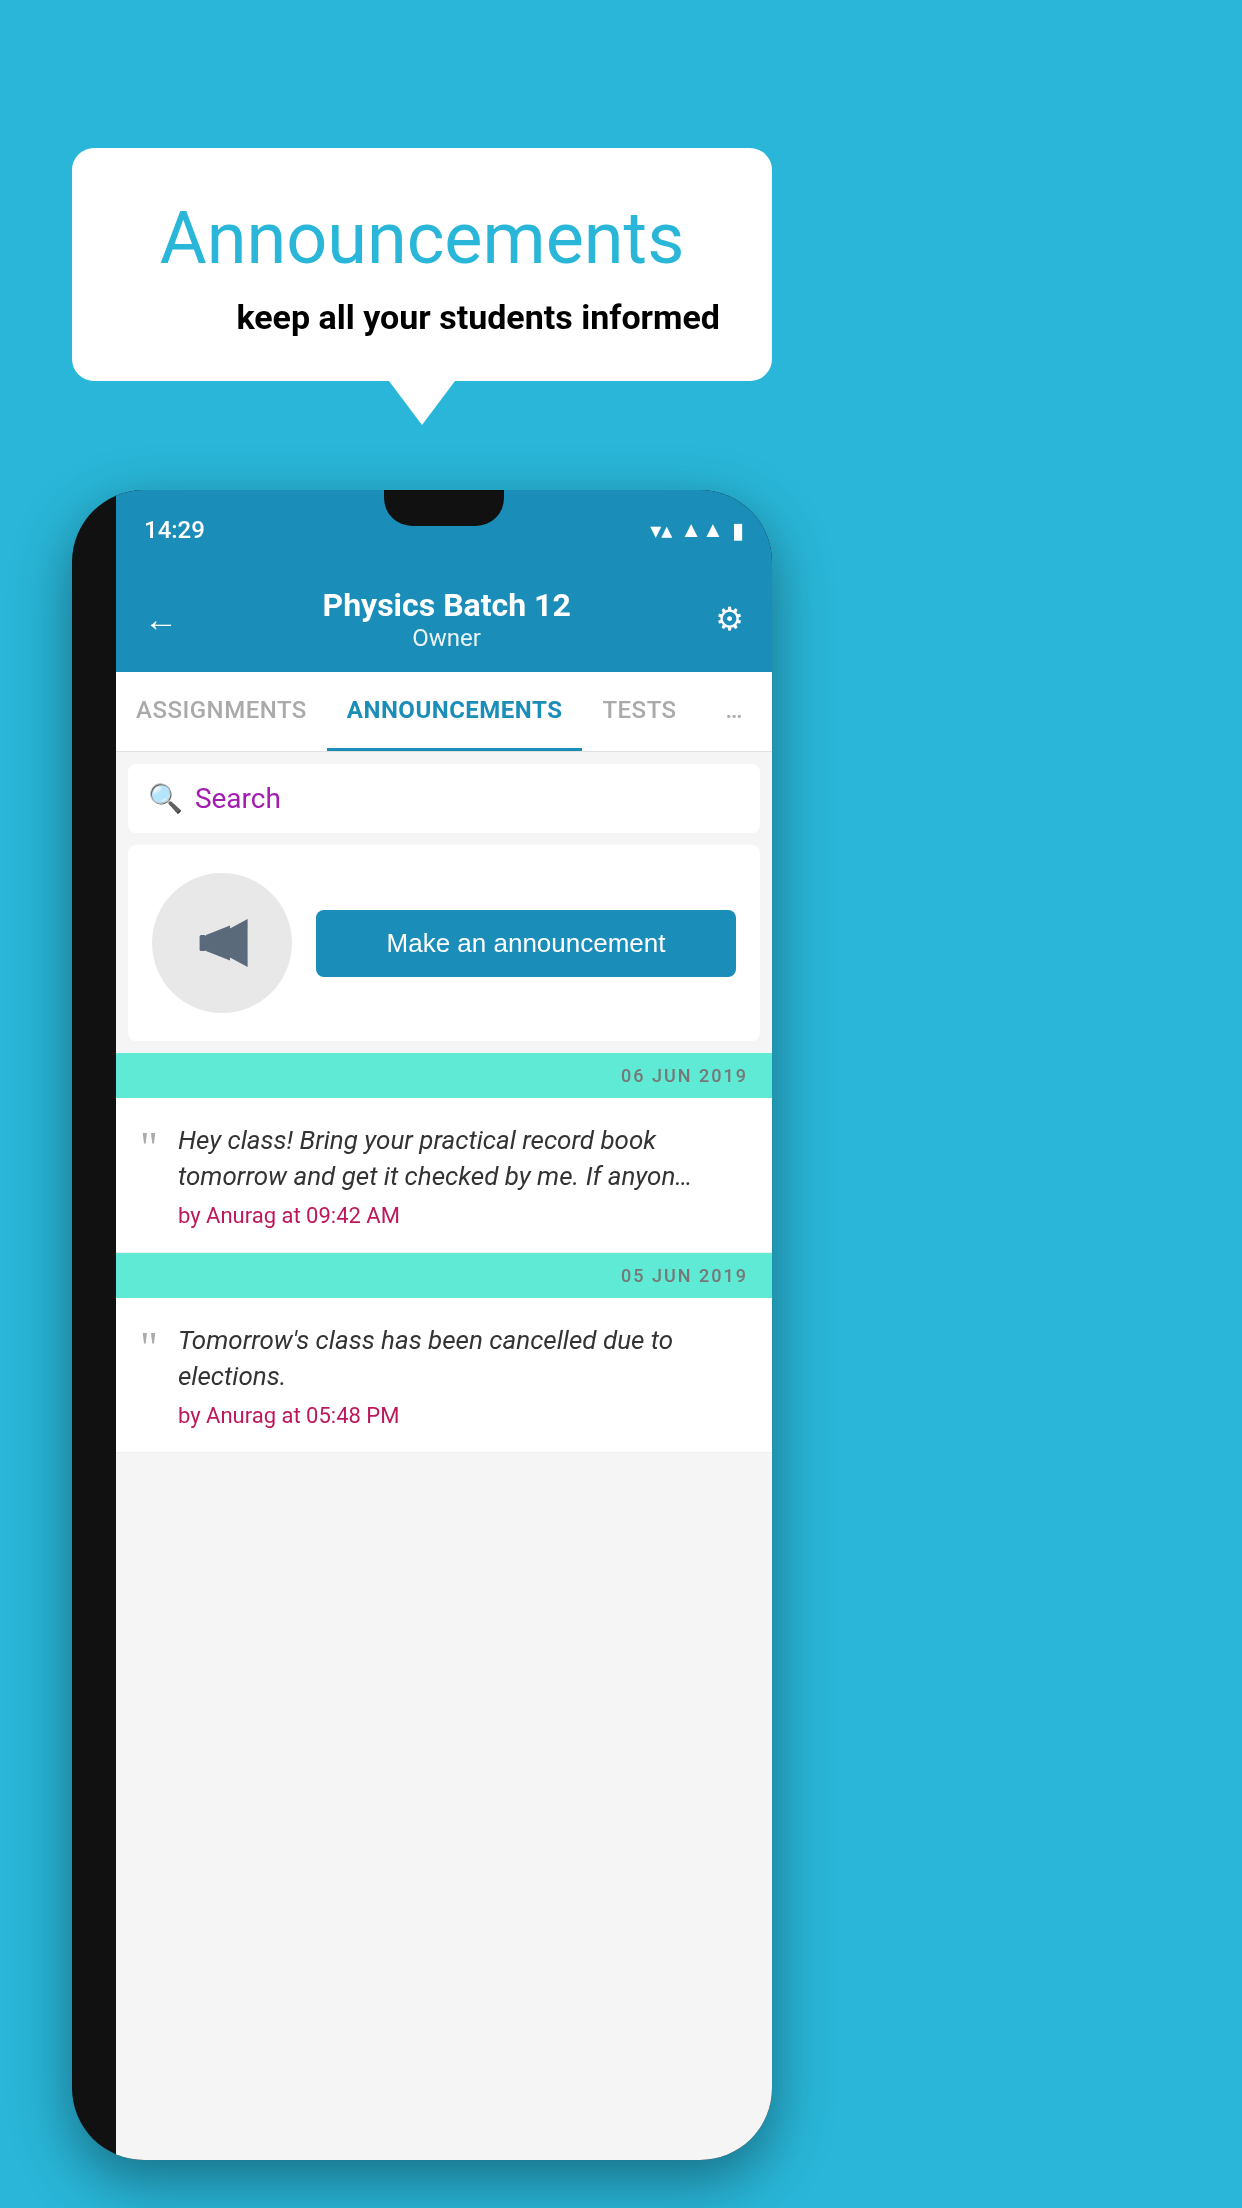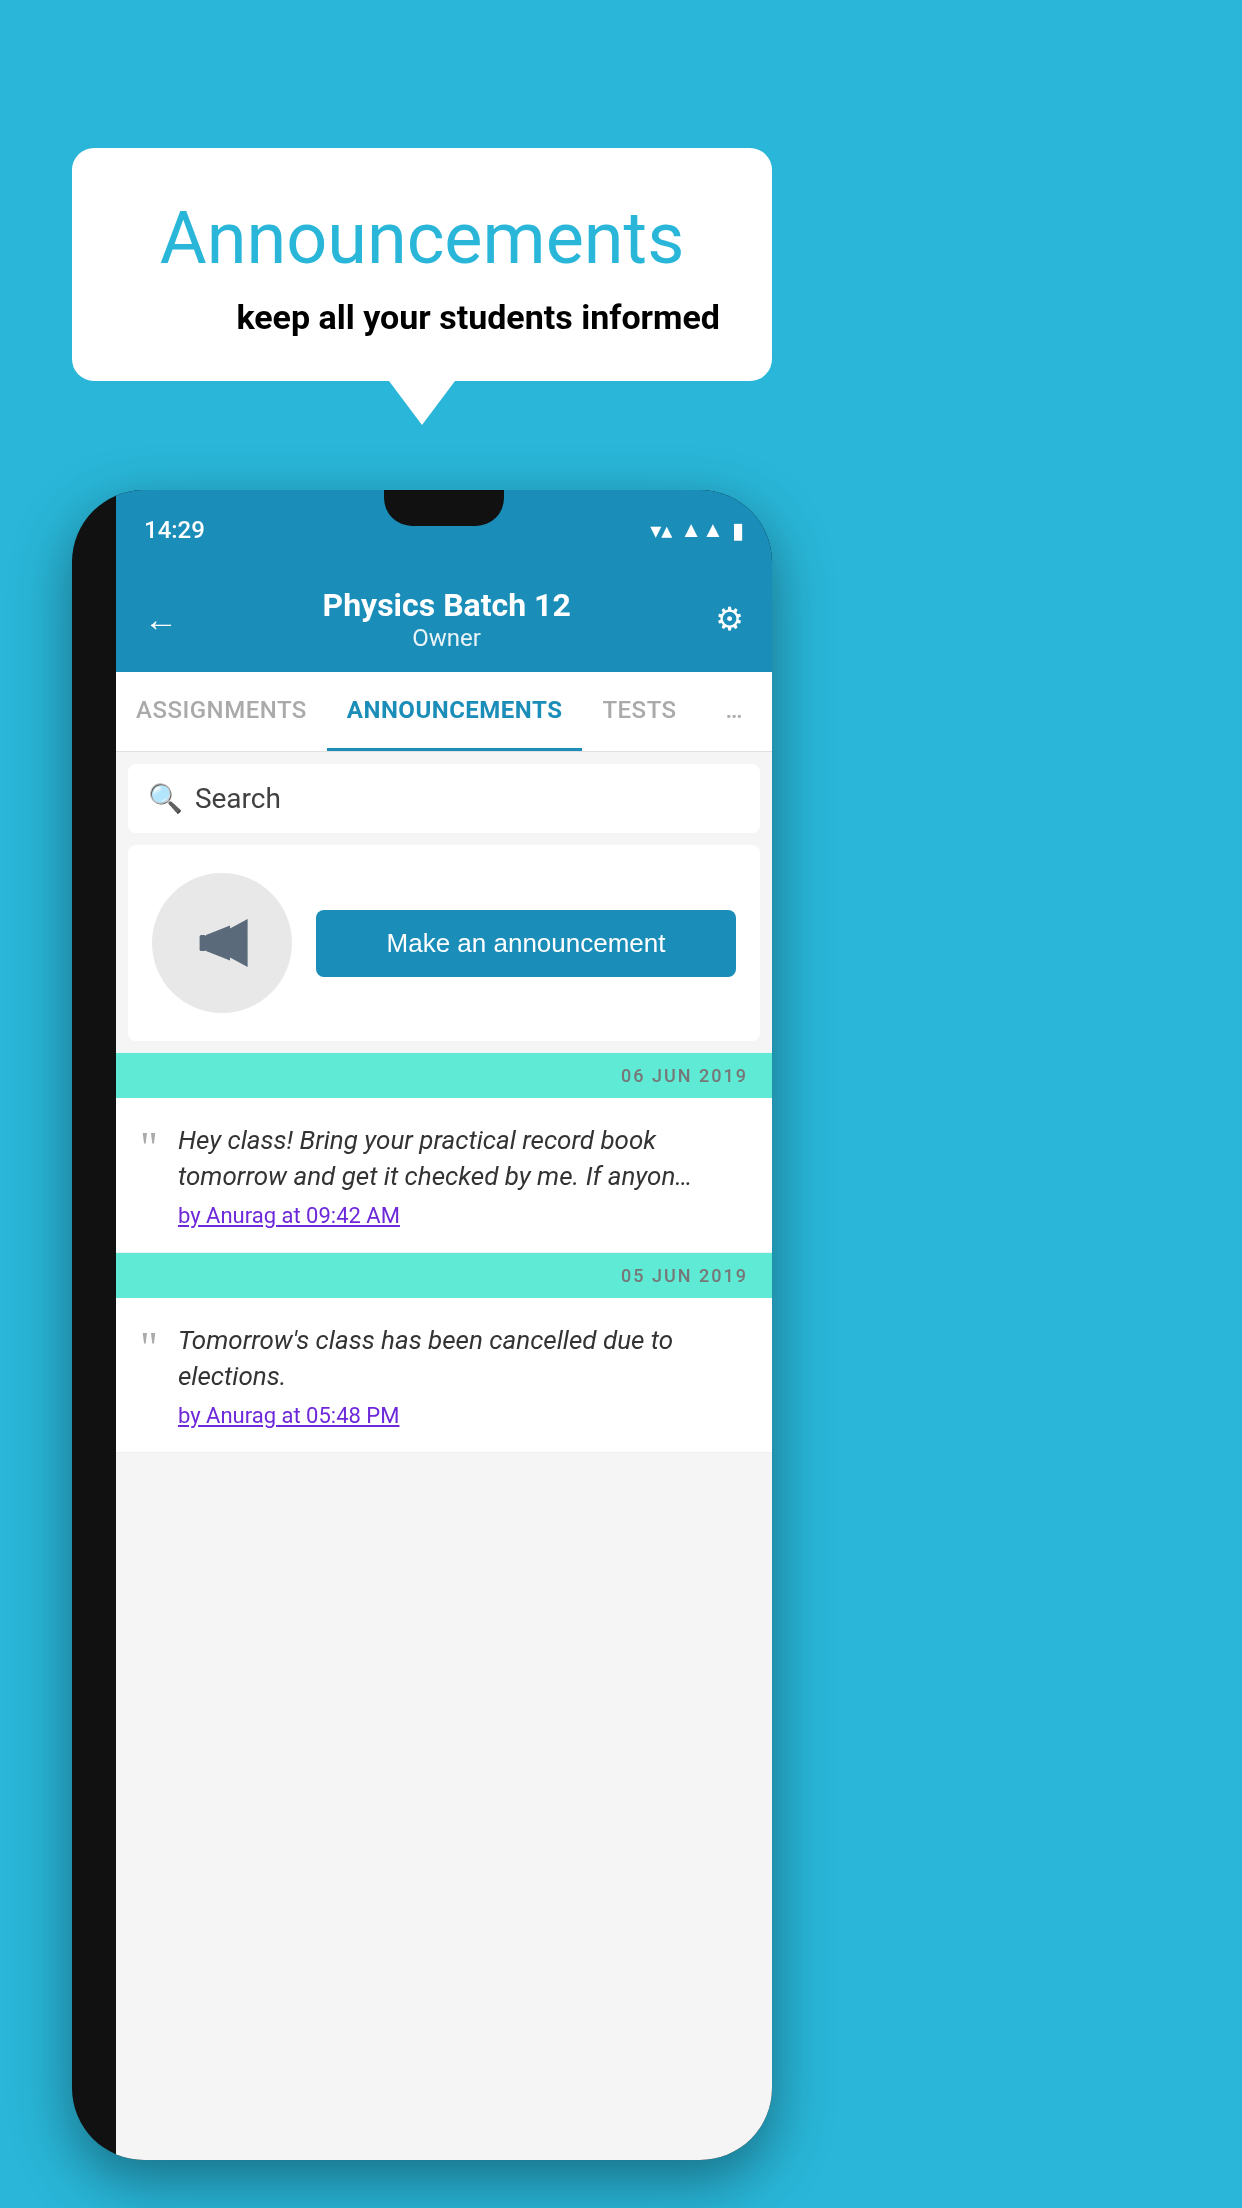--- a/index.html
+++ b/index.html
@@ -176,21 +176,21 @@
       align-items: center;
       gap: 12px;
     }
 
     .search-icon-span {
       color: #aaa;
       font-size: 28px;
     }
 
     .search-text {
-      color: #404040;
+      color: #a21caf;
       font-size: 28px;
     }
 
     
     .promo-card {
       background: white;
       margin: 0 12px 12px;
       padding: 28px 24px;
       border-radius: 8px;
       display: flex;
@@ -268,22 +268,21 @@
     .announcement-text {
       font-size: 26px;
       color: #333;
       font-style: italic;
       line-height: 1.4;
       margin-bottom: 8px;
     }
 
     .announcement-author {
       font-size: 22px;
-      color: #6d28d9;
-      text-decoration: underline;
+      color: #be185d;
     }
 
     
     .megaphone-svg {
       width: 64px;
       height: 64px;
     }
 
     
     .phone-screen {

